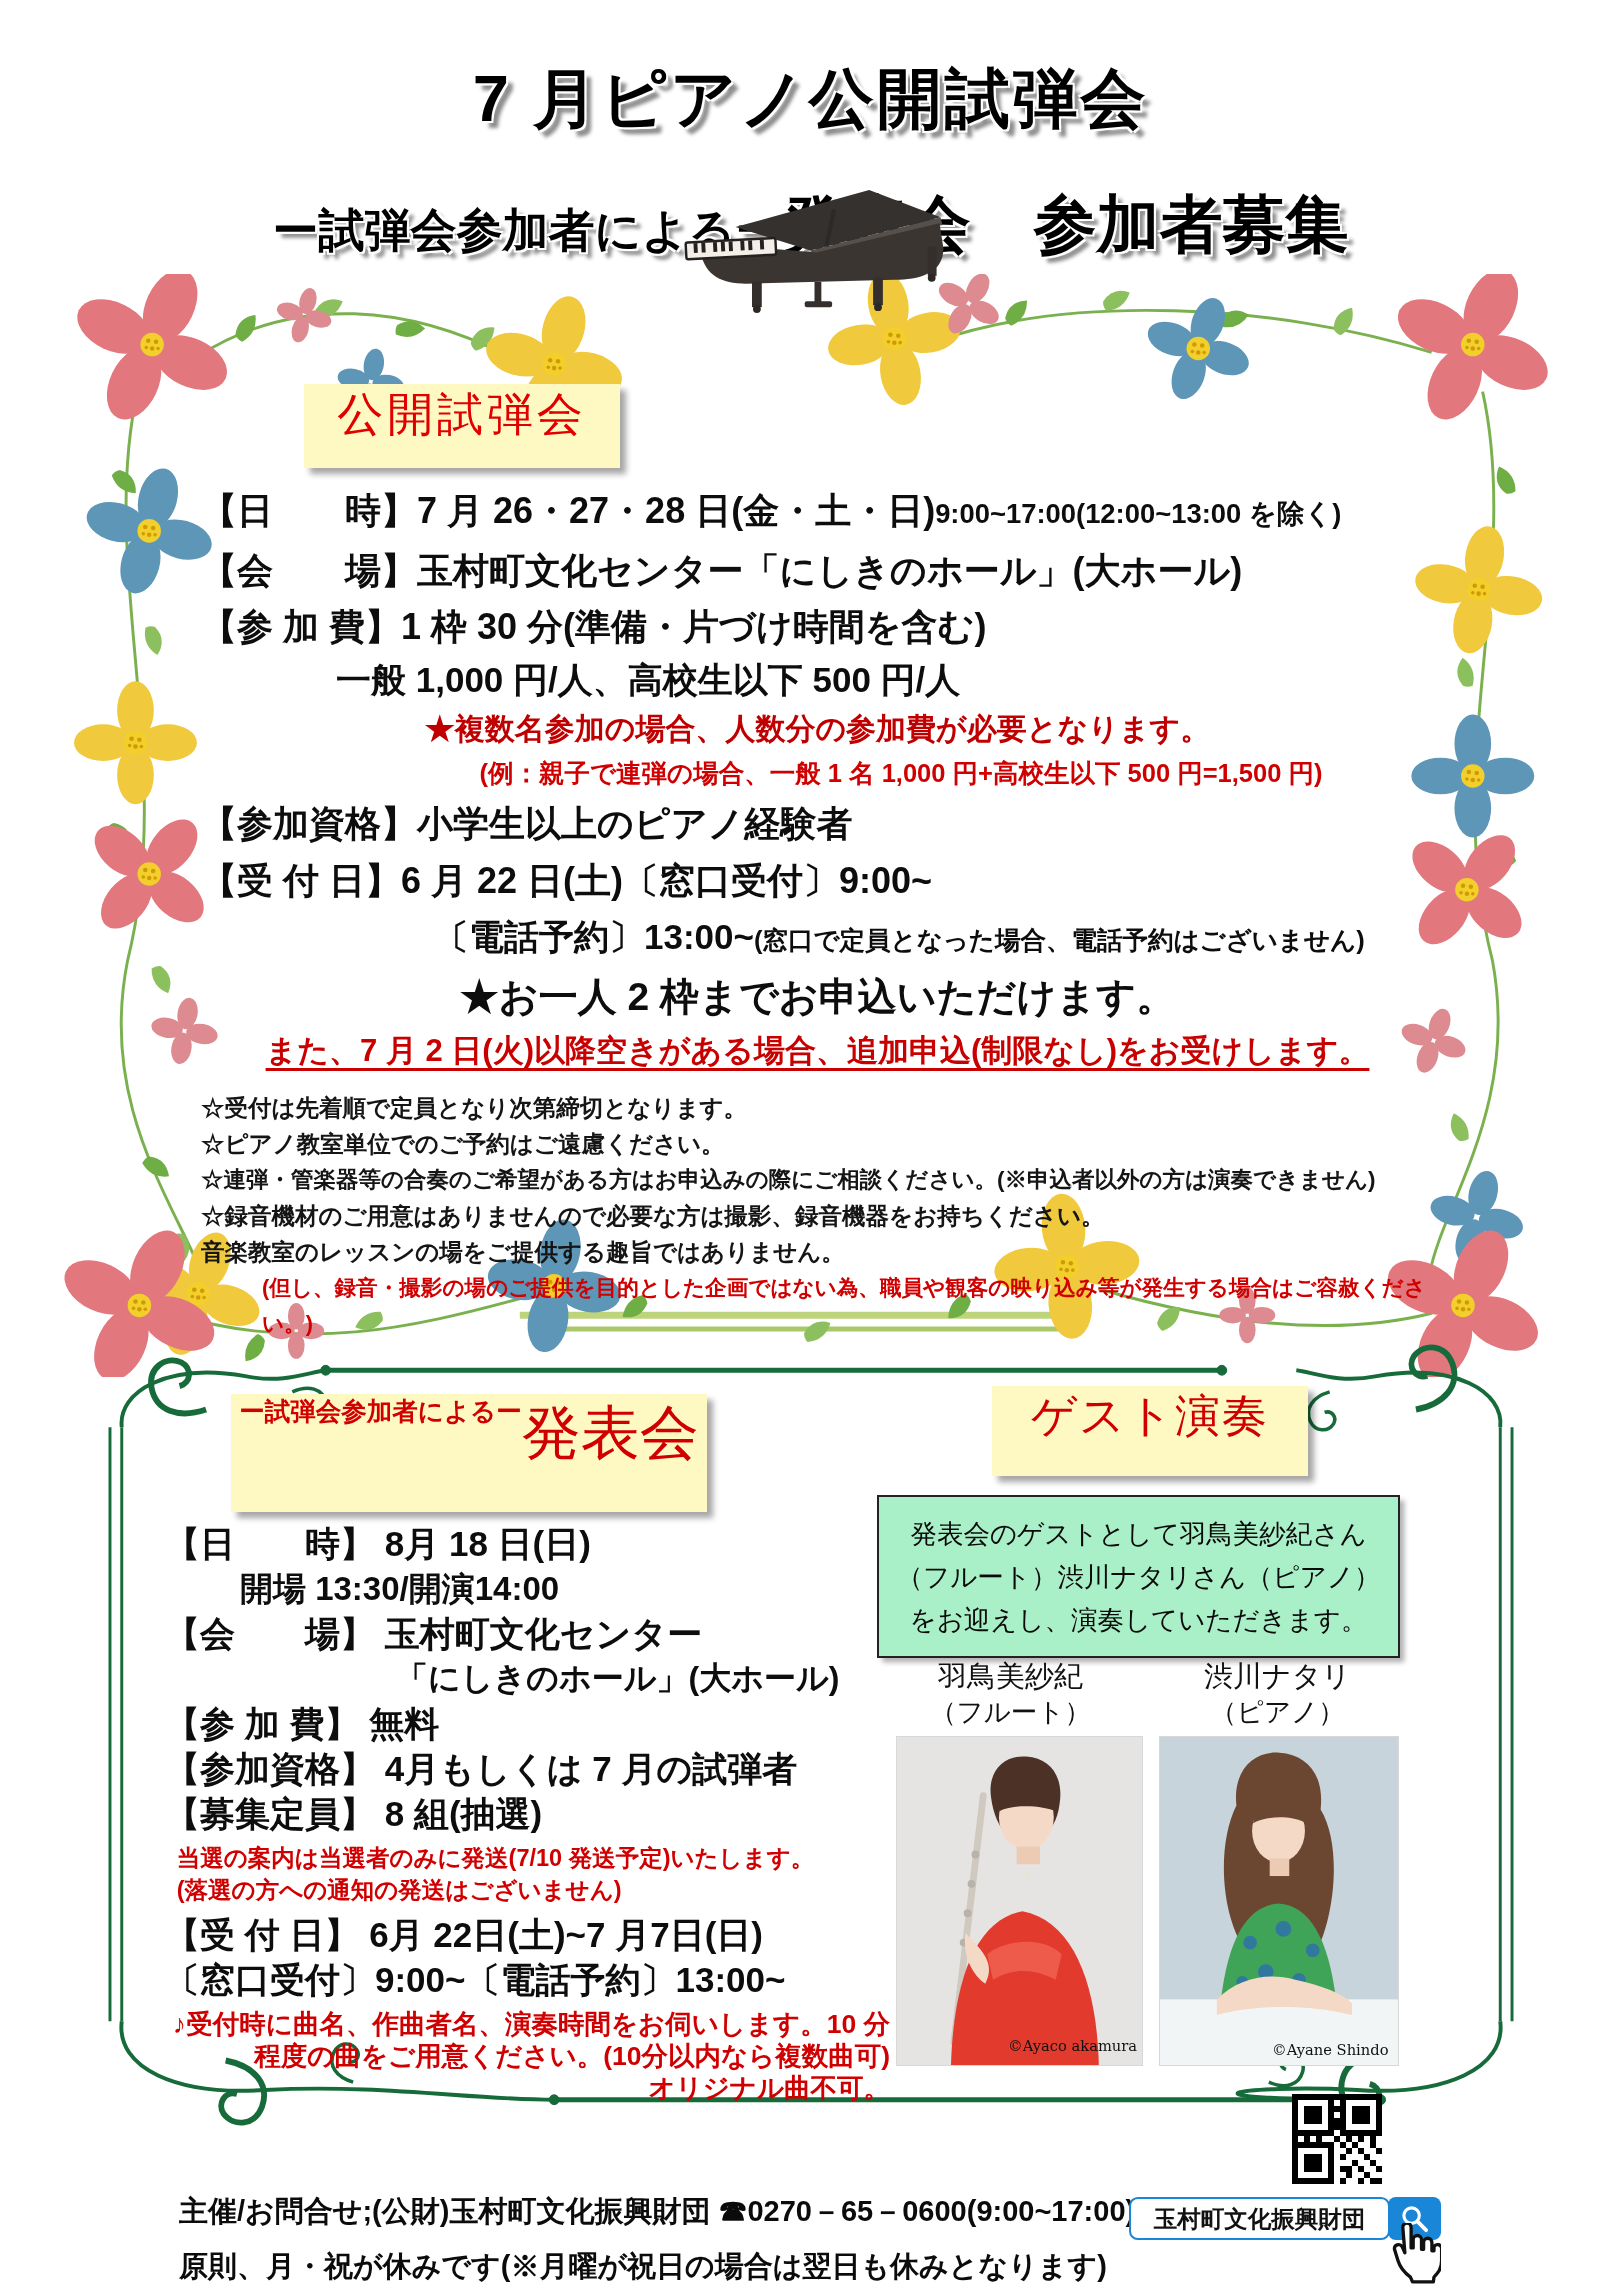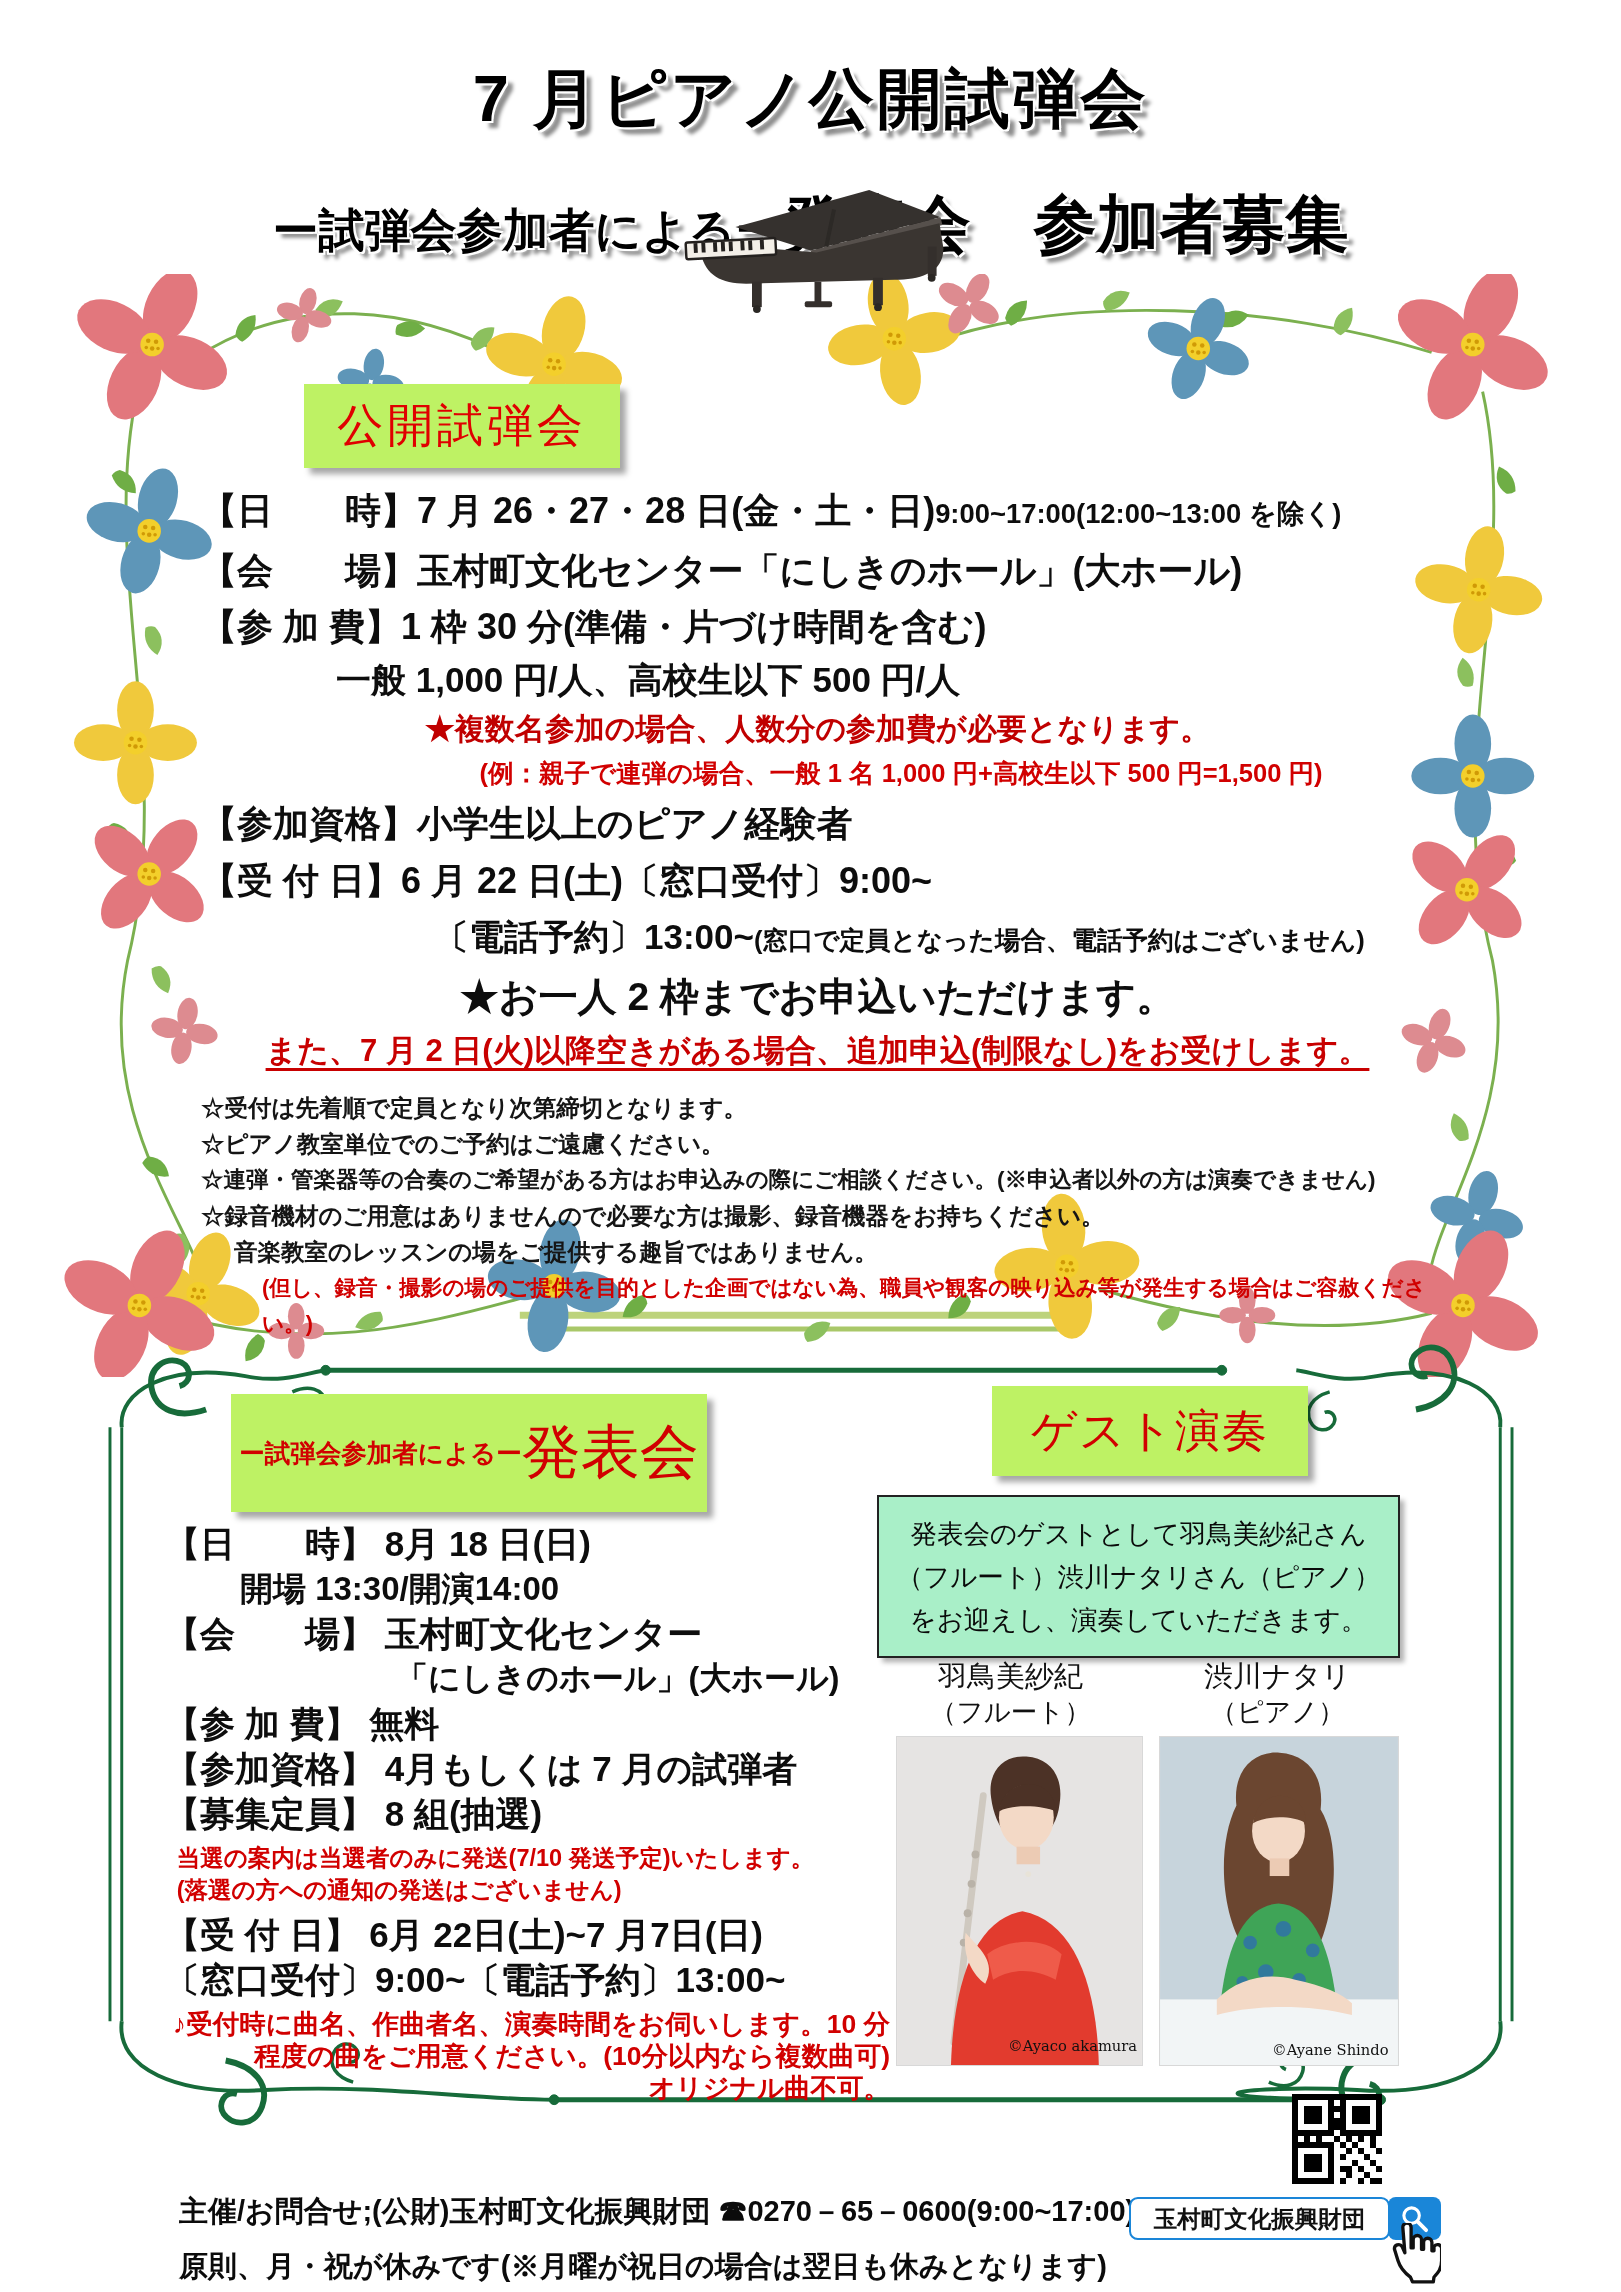--- a/index.html
+++ b/index.html
@@ -11,22 +11,22 @@
   
   .title1{top:55px;left:0;width:100%;text-align:center;font-size:65px;font-weight:bold;
     letter-spacing:2.9px;color:#000;
     text-shadow:-2px -2px 0 #fff,2px -2px 0 #fff,-2px 2px 0 #fff,2px 2px 0 #fff,6.9px 6.9px 3.9px rgba(0,0,0,.45);}
   .title2{top:182px;left:0;width:100%;text-align:center;color:#000;
     text-shadow:-2px -2px 0 #fff,2px -2px 0 #fff,-2px 2px 0 #fff,2px 2px 0 #fff,5.9px 5.9px 3.9px rgba(0,0,0,.45);}
   .title2 .t2a{font-size:46px;font-weight:bold;vertical-align:baseline;}
   .title2 .t2b{font-size:63px;font-weight:bold;}
 
   
-  .badge{background:#bef264;box-shadow:5.9px 5.9px 5.9px rgba(0,0,0,.35);display:flex;
-         align-items:center;justify-content:center;}
+  .badge{background:#fef9c3;box-shadow:5.9px 5.9px 5.9px rgba(0,0,0,.35);display:flex;
+         justify-content:center;}
   .trial-badge{left:304px;top:384px;width:316px;height:84px;font-size:46px;color:#e00000;letter-spacing:3.9px;}
   .recital-badge{left:231px;top:1394px;width:476px;height:118px;color:#d10000;}
   .recital-badge .bp{font-size:25.5px;font-weight:bold;}
   .recital-badge .bm{font-size:59px;font-family:"DejaVu Serif",serif;}
   .guest-badge{left:992px;top:1386px;width:316px;height:90px;font-size:45px;color:#d10000;
                font-family:Liberation Serif, serif;letter-spacing:2px;}
 
   
   .trial-body{left:201px;top:482px;width:1233px;}
   .tl{font-weight:bold;color:#0d0d0d;}
@@ -40,21 +40,21 @@
   .l-elig{font-size:36px;line-height:57px;}
   .l-rcpt{font-size:36px;line-height:57px;}
   .l-tel{font-size:35px;line-height:55px;margin-left:233px;}
   .l-tel .small{font-size:25.5px;font-weight:bold;}
   .l-slots{font-size:39px;line-height:57px;text-align:center;}
   .l-add{font-size:31px;line-height:51px;text-align:center;font-weight:bold;color:#c80000;
          text-decoration:underline;text-underline-offset:6.9px;}
   .notes{margin-top:13.7px;}
   .nt{font-size:23.5px;line-height:36px;font-weight:600;color:#151515;}
   .nt.n-long{font-size:22.5px;}
-  .nt.n-ind{margin-left:33px;}
+  .nt.n-ind{}
   .nt.n-red{color:#d10000;font-size:21.6px;margin-left:61px;font-weight:bold;}
 
   
   .recital-body{left:165px;top:1521px;width:725px;}
   .rl{font-weight:bold;color:#0d0d0d;font-size:35px;line-height:45px;}
   .rl.ind1{margin-left:75px;font-size:33px;}
   .rl.ind2{margin-left:231px;font-size:32px;}
   .rl.rsm{color:#d10000;font-size:23.5px;line-height:32px;font-weight:bold;margin-left:11.8px;}
   .rl.rnote{color:#d10000;font-size:26.5px;line-height:32px;font-weight:bold;text-align:right;}
   .rl.rnote.ind3{margin-left:25.5px;}

